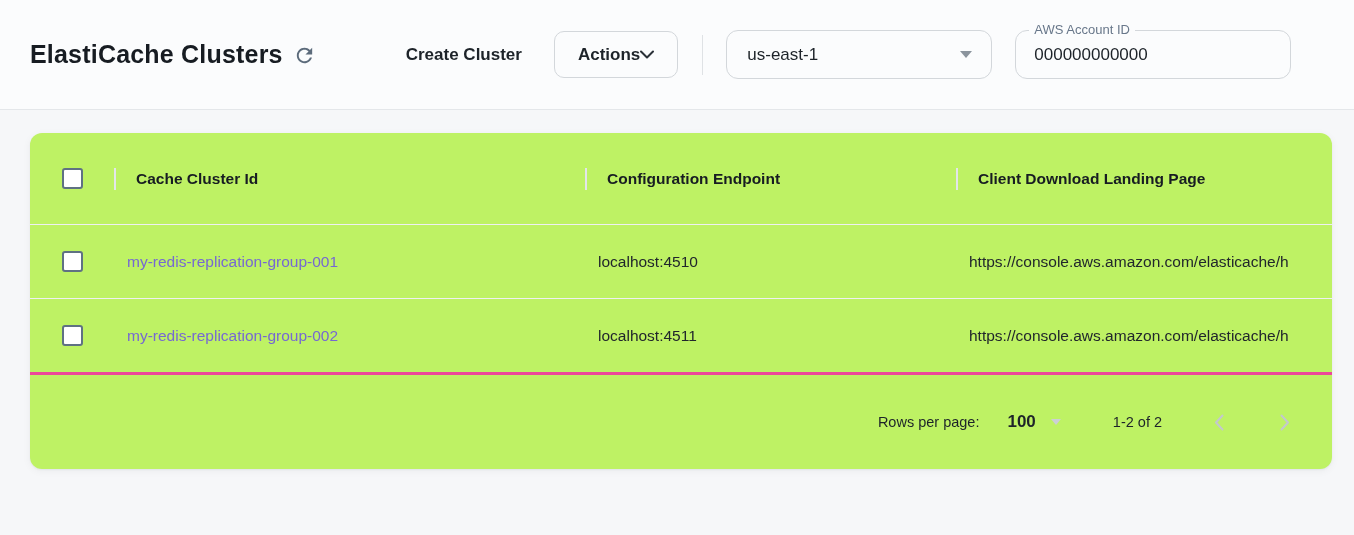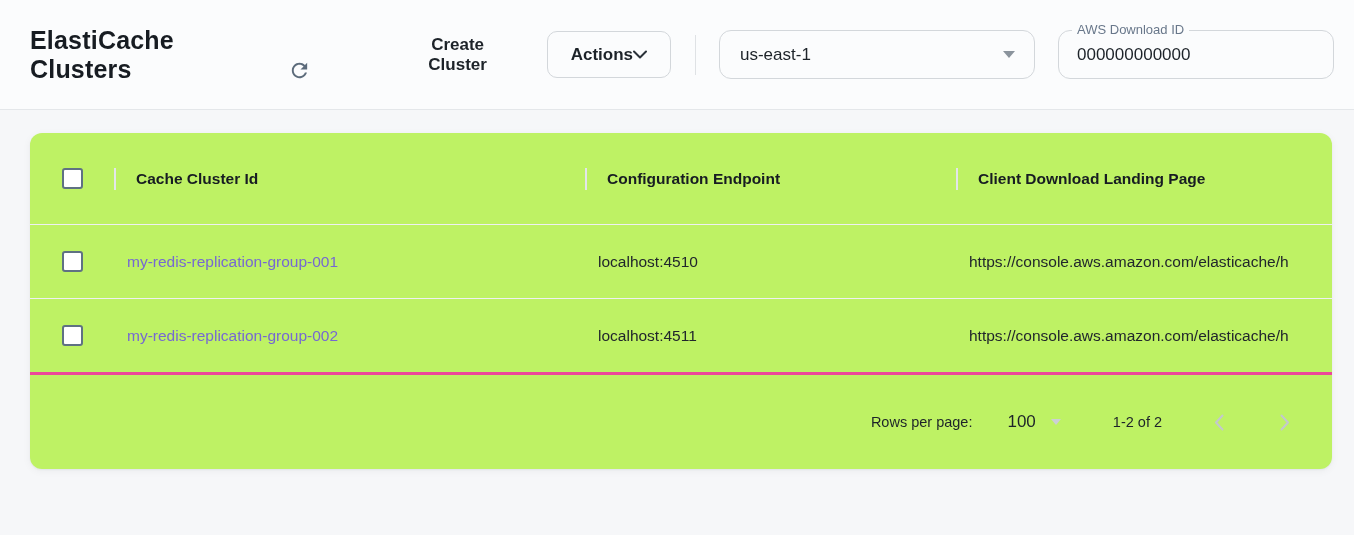--- a/index.html
+++ b/index.html
@@ -54,21 +54,21 @@
     cursor: pointer;
   }
   .header-vdivider {
     width: 1px; height: 40px;
     background: #dfe2e5;
     margin-left: 24px;
     flex: 0 0 auto;
   }
   .region-select {
     margin-left: 23px;
-    width: 316px; height: 49px;
+    width: 266px; height: 49px;
     border: 1px solid #d3d7db;
     border-radius: 12px;
     display: flex; align-items: center;
     padding: 0 19px 0 20px;
     font-size: 17px;
     color: #1d2329;
     cursor: pointer;
     flex: 0 0 auto;
   }
   .caret-down {
@@ -155,22 +155,23 @@
     border-top: 3px solid #ec4899;
     height: 97px;
     display: flex; align-items: center;
     justify-content: flex-end;
     padding-right: 38px;
     font-size: 14.5px;
     color: #1d2329;
   }
   .rpp-select {
     display: flex; align-items: center;
-    margin-left: 35px;
-    cursor: pointer;
+    margin-left: 28px;
+    cursor: pointer;
+    font-weight: bold;
   }
   .rpp-value { font-size: 17px; color: #1d2329; }
   .rpp-caret {
     width: 0; height: 0;
     border-left: 5px solid transparent;
     border-right: 5px solid transparent;
     border-top: 6px solid #ccd0d4;
     margin-left: 15px;
   }
   .range-label { margin-left: 52px; }
@@ -209,21 +210,21 @@
   </button>
 
   <div class="header-vdivider"></div>
 
   <div class="region-select" role="combobox">
     <span>us-east-1</span>
     <span class="caret-down"></span>
   </div>
 
   <div class="account-field">
-    <span class="account-label">AWS Download ID</span>
+    <span class="account-label">AWS Account ID</span>
     <input class="account-input" type="text" value="000000000000" style="">
   </div>
 </header>
 
 <main class="content">
   <section class="card">
 
     <div class="grid-row thead-row">
       <div class="checkbox-cell">
         <button class="checkbox" aria-checked="false"></button>

